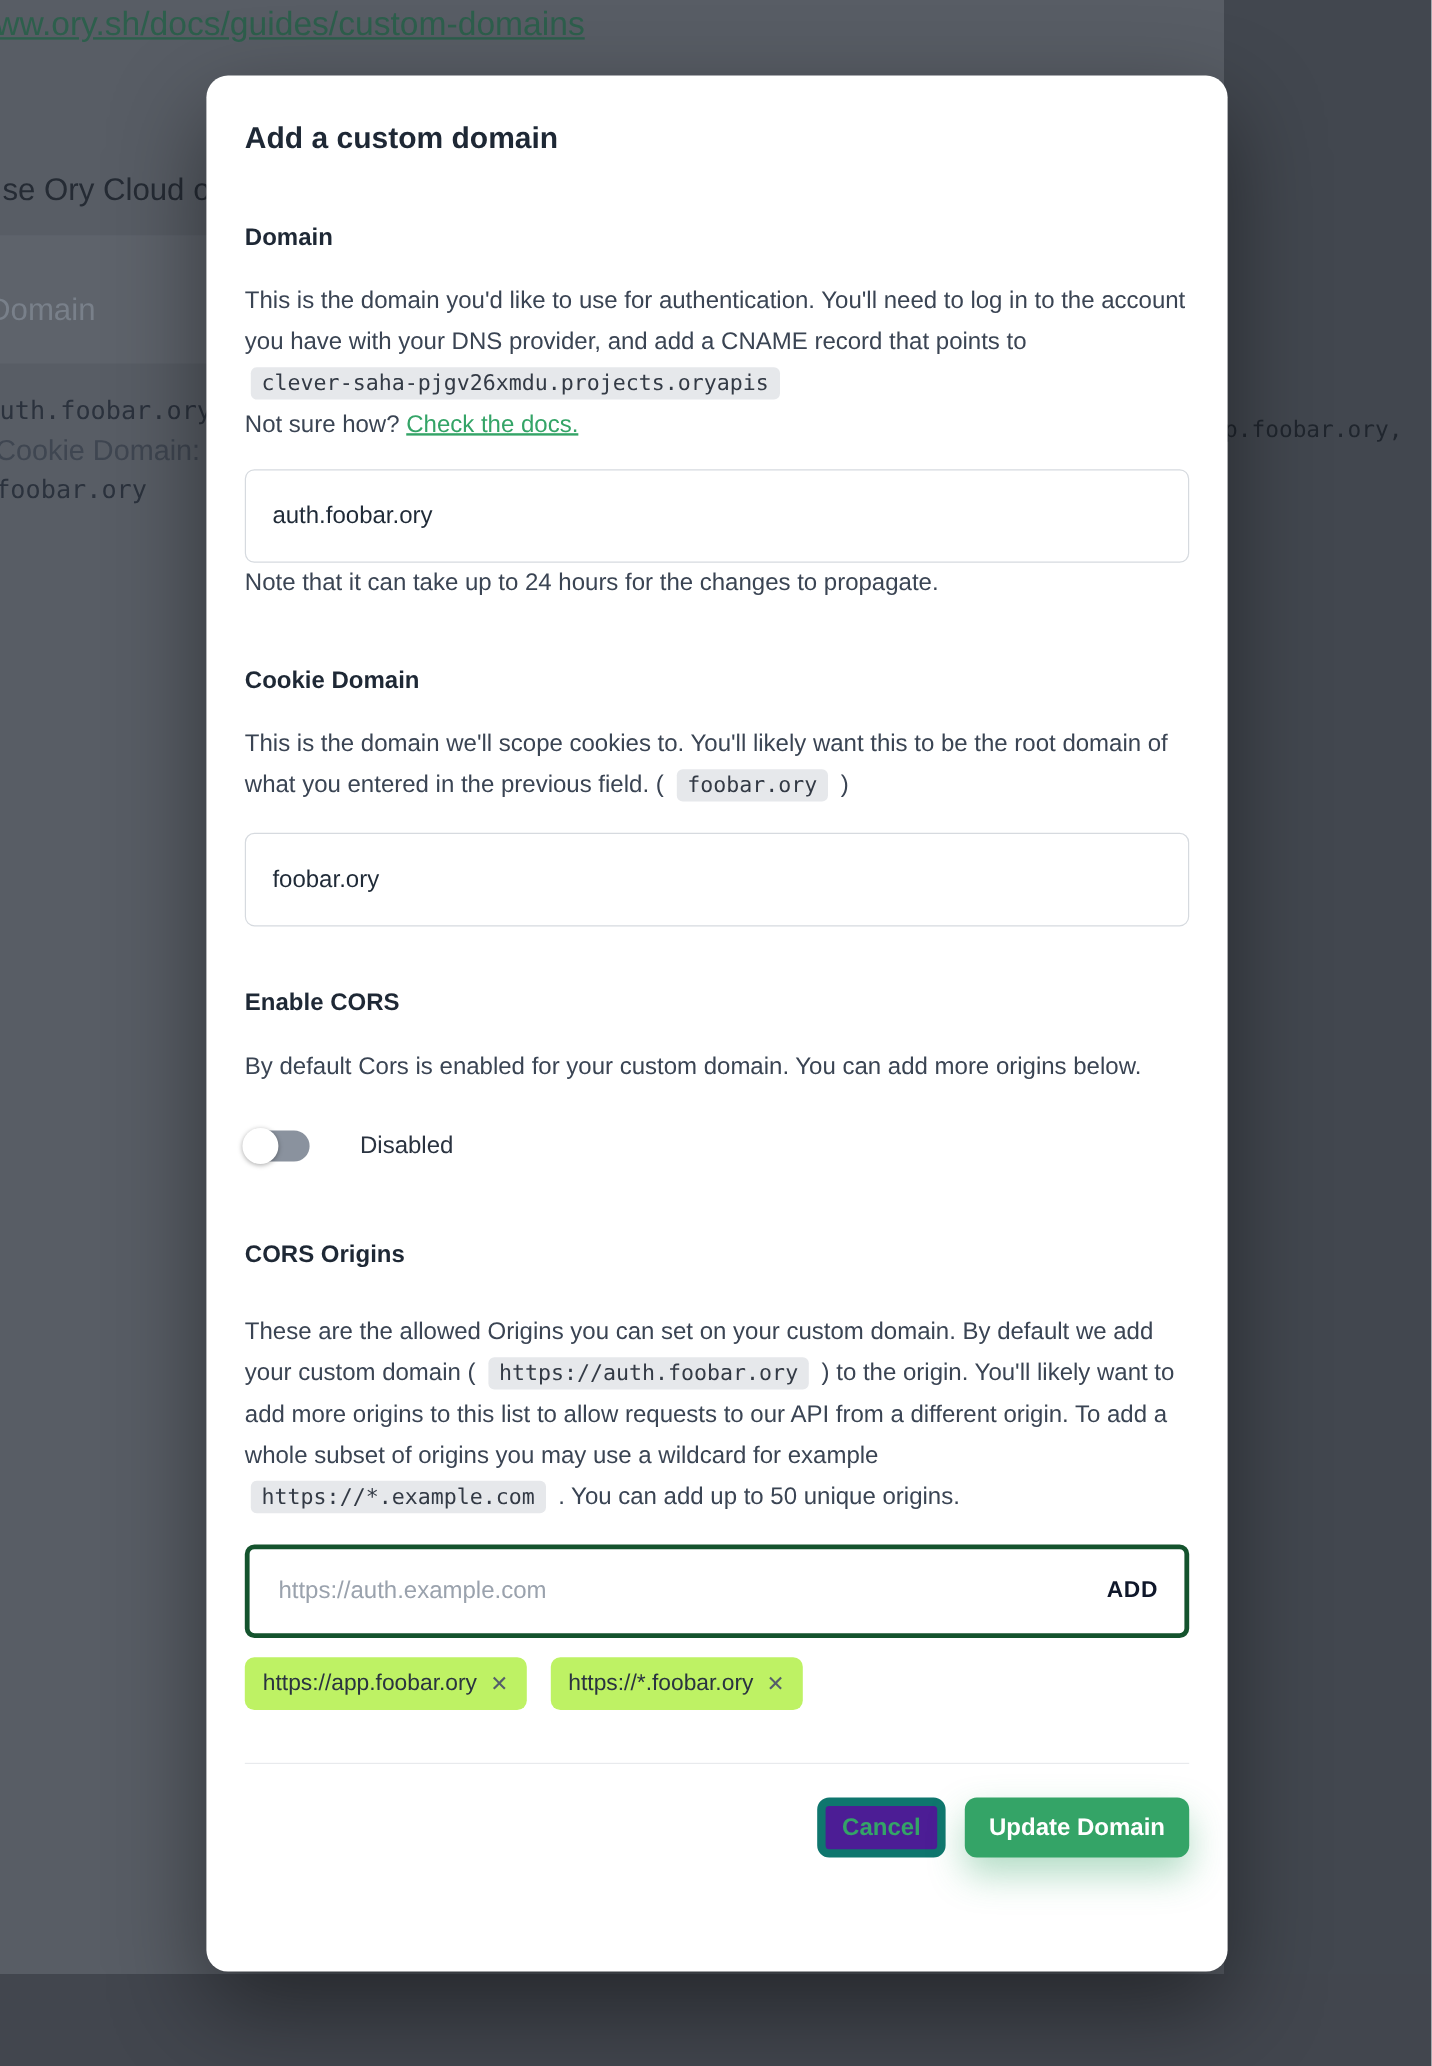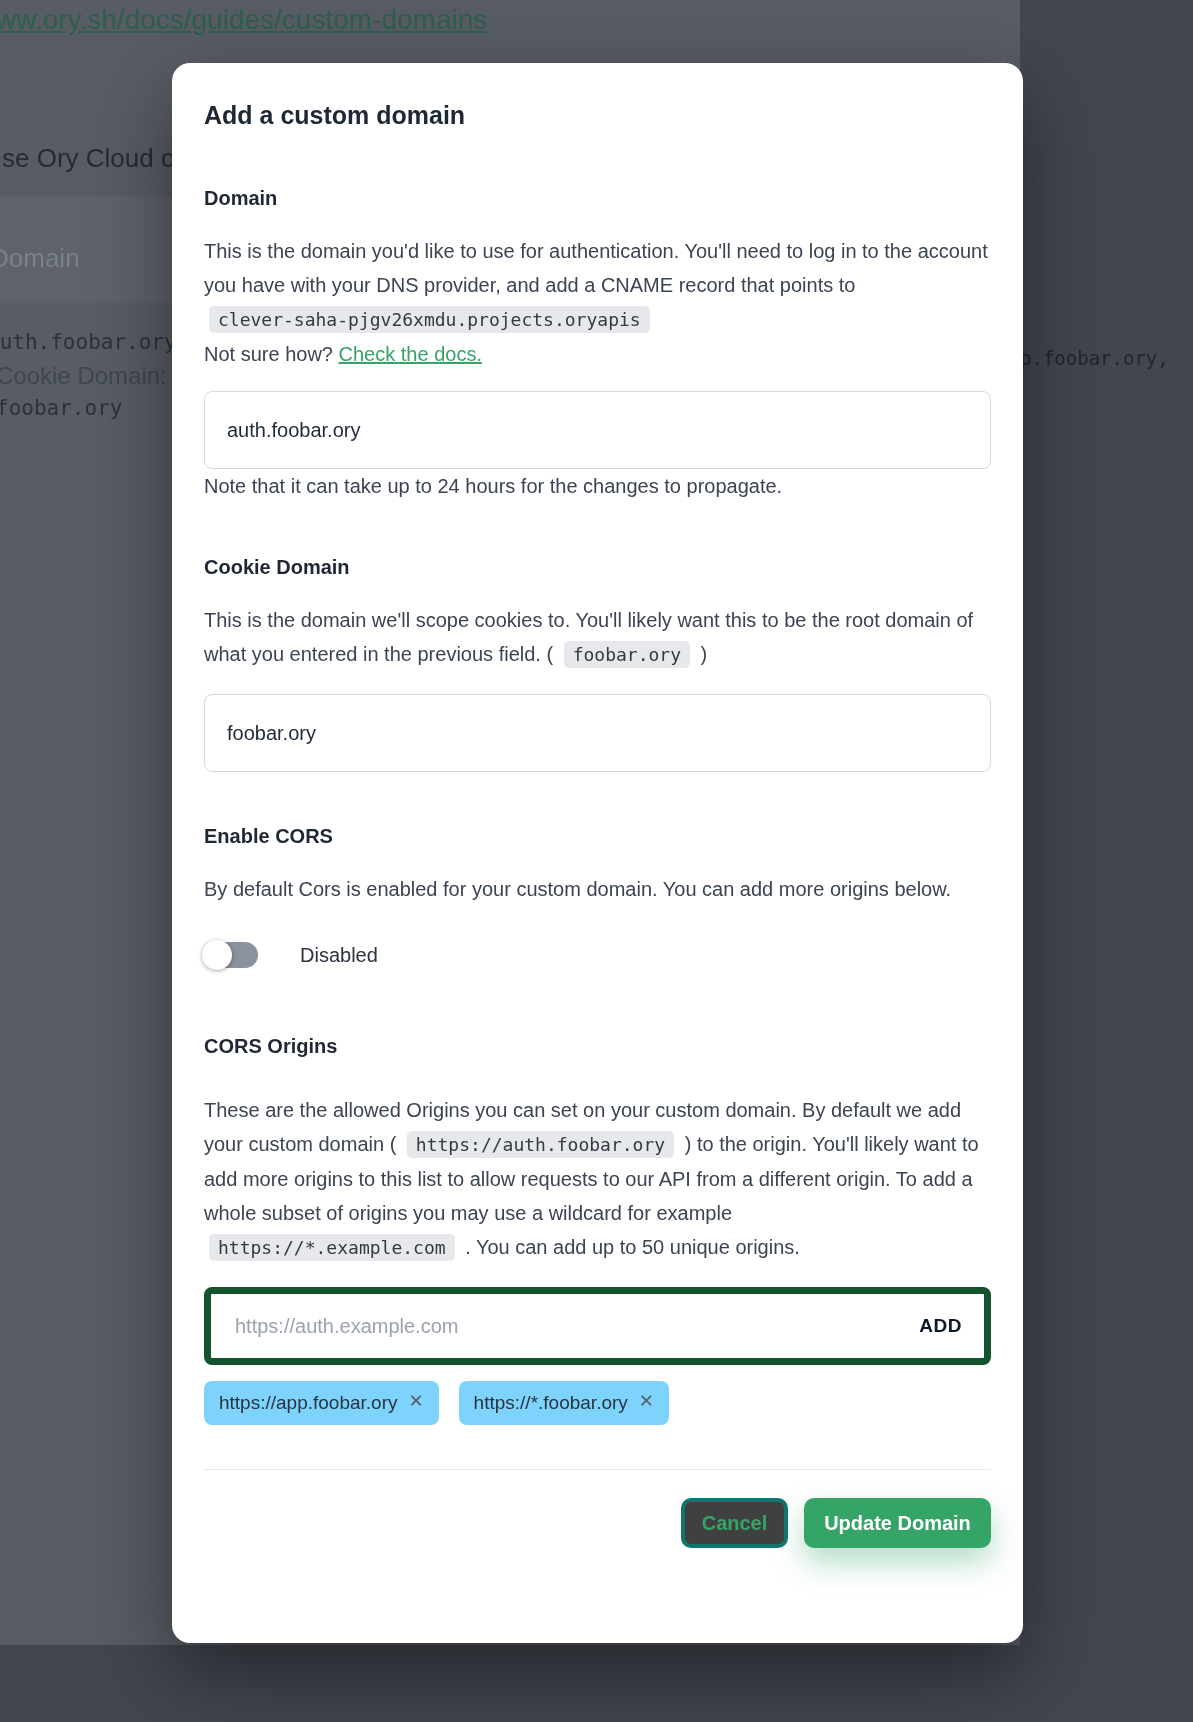--- a/index.html
+++ b/index.html
@@ -36,37 +36,37 @@
               color:#1F2A37;font-family:"Liberation Sans",sans-serif;outline:none;background:#fff;}
   .text-input::placeholder{color:#9AA2AD;}
 
   .toggle-row{margin-top:36px;display:flex;align-items:center;gap:42px;}
   .toggle{position:relative;width:54px;height:26px;border-radius:13px;background:#8A929E;cursor:pointer;}
   .toggle-knob{position:absolute;left:-2px;top:-2px;width:30px;height:30px;border-radius:50%;
                background:#FFFFFF;box-shadow:0 1px 4px rgba(0,0,0,0.35);}
   .toggle-label{font-size:20px;color:#2A3340;}
 
   .origin-input-wrap{display:flex;align-items:center;height:78px;box-sizing:border-box;margin-top:22px;
-                     border:7px solid #14532d;border-radius:8px;padding:0 22px;background:#fff;}
+                     border:4px solid #14532d;border-radius:8px;padding:0 22px;background:#fff;}
   .origin-input{flex:1;border:none;outline:none;font-size:20px;color:#1F2A37;
                 font-family:"Liberation Sans",sans-serif;background:transparent;}
   .origin-input::placeholder{color:#9AA2AD;}
   .add-btn{border:none;background:none;color:#0f172a;font-weight:700;font-size:19px;
            letter-spacing:0.5px;cursor:pointer;font-family:"Liberation Sans",sans-serif;padding:0;}
 
   .chips-row{margin-top:16px;display:flex;gap:20px;}
-  .chip-token{display:flex;background:#7dd3fc;border-radius:8px;
+  .chip-token{display:flex;align-items:center;background:#bef264;border-radius:8px;
               padding:11px 15px;font-size:19px;color:#2A3340;}
   .chip-close{margin-left:11px;color:#555E6B;font-size:18px;cursor:pointer;line-height:1;}
 
   .divider{margin-top:44px;height:1px;background:#E8EAED;}
   .footer{margin-top:28px;display:flex;justify-content:flex-end;gap:16px;}
   .btn{height:50px;border-radius:10px;font-size:20px;font-weight:700;cursor:pointer;
        font-family:"Liberation Sans",sans-serif;display:flex;align-items:center;justify-content:center;}
-  .btn-cancel{width:107px;background:#404040;border:4px solid #0f766e;color:#34A467;}
+  .btn-cancel{width:107px;background:#4c1d95;border:7px solid #0f766e;color:#34A467;}
   .btn-update{width:187px;background:#34A467;border:none;color:#FFFFFF;
               box-shadow:0 14px 30px rgba(52,164,103,0.38);}
 </style>
 </head>
 <body>
 
 <div class="stage">
 
   <div class="backdrop">
     <div class="bd-right-col"></div>

